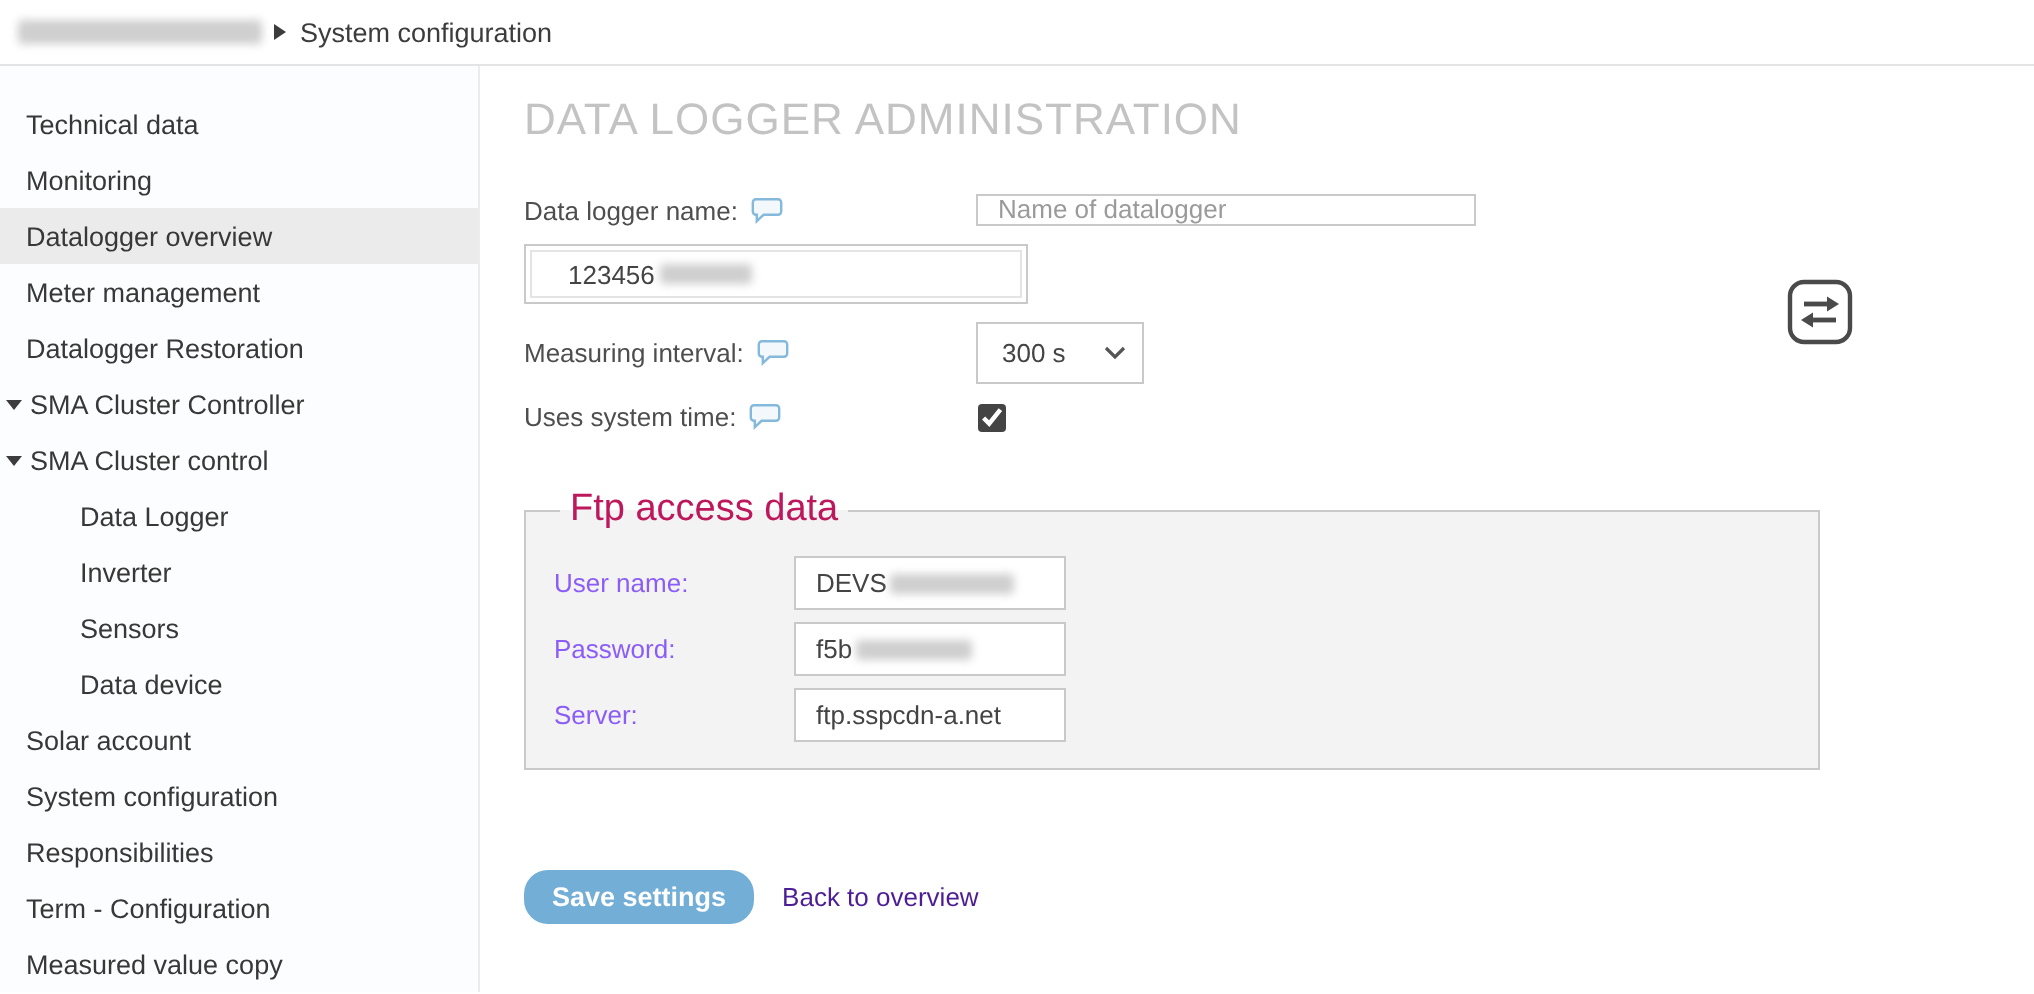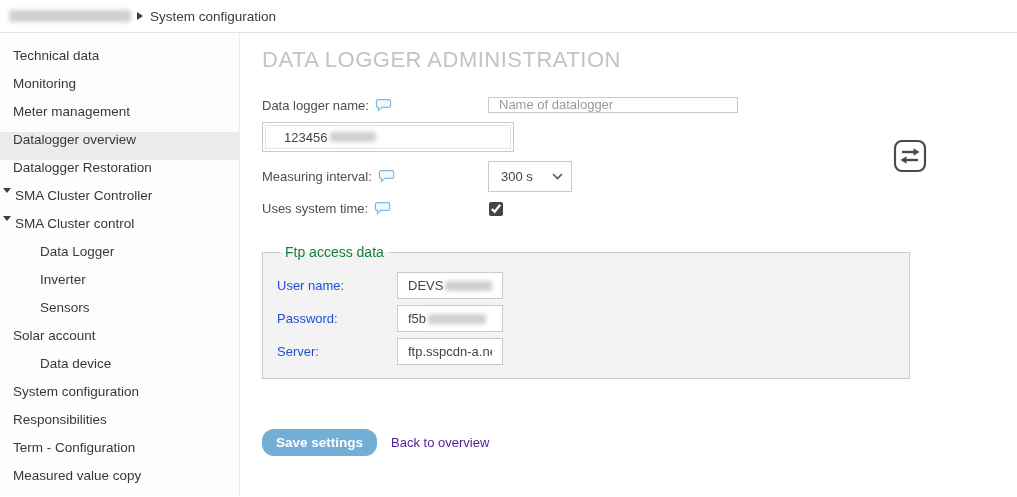--- a/index.html
+++ b/index.html
@@ -18,21 +18,21 @@
     filter:blur(2px); opacity:.75; vertical-align:middle; height:10px; }
   .rw-bc { width:122px; height:12px; }
   .rw-serial { width:46px; margin-left:3px; }
   .rw-user { width:62px; margin-left:2px; }
   .rw-pass { width:58px; margin-left:2px; }
 
   
   .layout { display:flex; height:463px; }
   .sidebar { width:240px; flex:0 0 240px; background:#fcfdfe;
     border-right:1px solid #ececec; padding-top:15px; }
-  .nav-item { display:flex; align-items:flex-start; height:28px; padding-left:13px;
+  .nav-item { display:flex; align-items:center; height:28px; padding-left:13px;
     font-size:13.5px; color:#383838; cursor:pointer; white-space:nowrap; }
   .nav-item.selected { background:#ebebeb; }
   .nav-item.with-caret { padding-left:3px; }
   .nav-item.lvl1 { }
   .nav-item.lvl2 { padding-left:40px; }
   .caret { width:0; height:0; border-top:5px solid #3c3c3c;
     border-left:4px solid transparent; border-right:4px solid transparent;
     margin-right:4px; display:inline-block; }
 
   
@@ -56,24 +56,24 @@
   .fake-select { width:84px; height:31px; border:1px solid #c9c9c9; background:#fff;
     display:flex; align-items:center; justify-content:space-between;
     padding:0 8px 0 12px; font-size:13px; color:#444; cursor:pointer; }
   .fake-select svg { flex:0 0 auto; }
 
   .checkbox { width:14px; height:14px; accent-color:#444; margin-left:1px; }
 
   
   fieldset.ftp { width:648px; margin-top:28px; background:#f3f3f3;
     border:1px solid #c9c9c9; padding:6px 0 13px 14px; }
-  fieldset.ftp legend { font-size:14px; color:#15803d; padding:0 5px; margin-left:3px; }
+  fieldset.ftp legend { font-size:19px; color:#be185d; padding:0 5px; margin-left:3px; }
   .ftp-row { display:flex; align-items:center; margin-top:6px; }
-  .ftp-label { width:120px; font-size:13px; color:#1d4ed8; }
-  .ftp-input { width:106px; height:27px; }
+  .ftp-label { width:120px; font-size:13px; color:#8b5cf6; }
+  .ftp-input { width:136px; height:27px; }
 
   
   .actions { display:flex; align-items:center; margin-top:50px; }
   .btn-save { background:#72aed6; color:#fff; font-weight:bold; font-size:13.5px;
     border:none; border-radius:12px; padding:6px 14px; cursor:pointer;
     font-family:"Liberation Sans", sans-serif; }
   .link-back { margin-left:14px; color:#4c1d95; font-size:13px;
     text-decoration:none; cursor:pointer; }
 
   
@@ -90,25 +90,25 @@
 
 <div class="layout">
 
   <nav class="sidebar">
     <div class="nav-item">
         <span>Technical data</span>
       </div>
     <div class="nav-item">
         <span>Monitoring</span>
       </div>
-    <div class="nav-item">
-        <span>Meter management</span>
-      </div>
     <div class="nav-item selected">
         <span>Datalogger overview</span>
+      </div>
+    <div class="nav-item">
+        <span>Meter management</span>
       </div>
     <div class="nav-item">
         <span>Datalogger Restoration</span>
       </div>
     <div class="nav-item with-caret">
         <span class="caret"></span>
         <span>SMA Cluster Controller</span>
       </div>
     <div class="nav-item lvl1 with-caret">
         <span class="caret"></span>
@@ -116,25 +116,25 @@
       </div>
     <div class="nav-item lvl2">
         <span>Data Logger</span>
       </div>
     <div class="nav-item lvl2">
         <span>Inverter</span>
       </div>
     <div class="nav-item lvl2">
         <span>Sensors</span>
       </div>
+    <div class="nav-item lvl2">
+        <span>Data device</span>
+      </div>
     <div class="nav-item">
         <span>Solar account</span>
-      </div>
-    <div class="nav-item lvl2">
-        <span>Data device</span>
       </div>
     <div class="nav-item">
         <span>System configuration</span>
       </div>
     <div class="nav-item">
         <span>Responsibilities</span>
       </div>
     <div class="nav-item">
         <span>Term - Configuration</span>
       </div>

